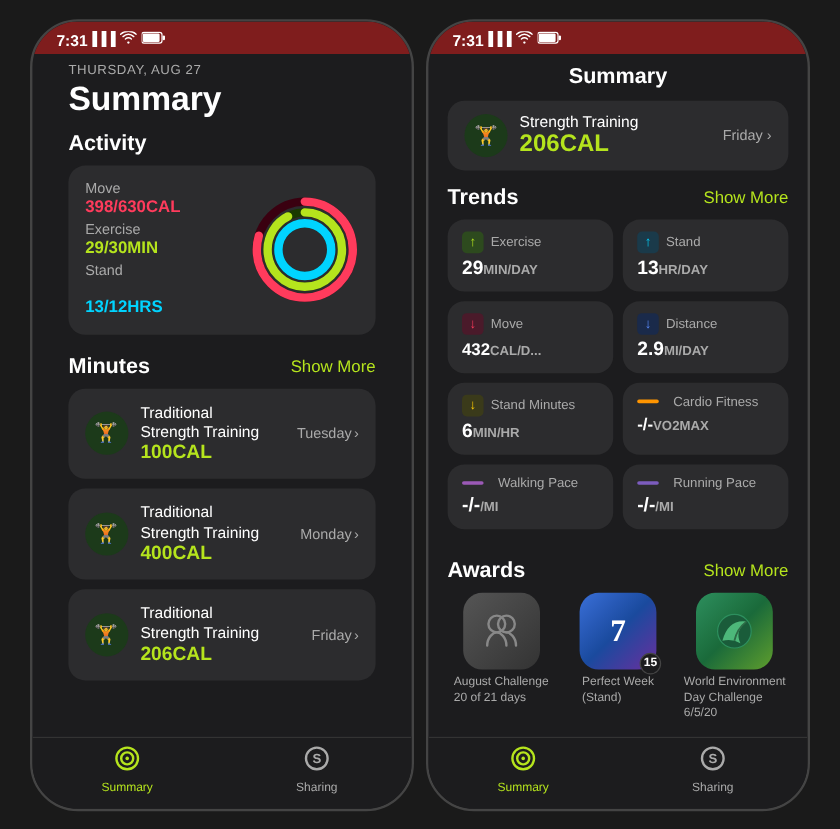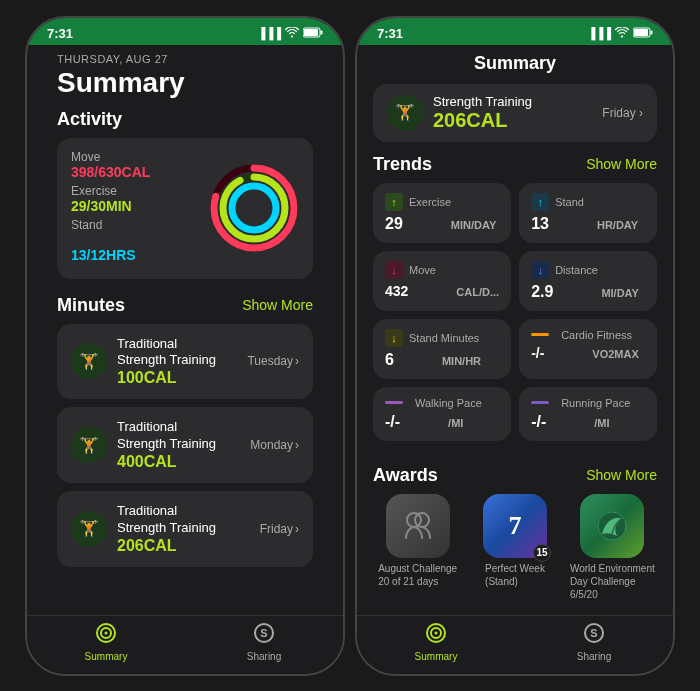--- a/index.html
+++ b/index.html
@@ -22,24 +22,23 @@
       border-radius: 40px;
       border: 2px solid #444;
       overflow: hidden;
       position: relative;
       display: flex;
       flex-direction: column;
     }
 
     .status-bar {
       display: flex;
-      justify-content: space-between;
       align-items: center;
       padding: 8px 20px 4px;
-      background: #15803d;
+      background: #7f1d1d;
       flex-shrink: 0;
     }
     .status-time {
       font-size: 13px;
       font-weight: 600;
       color: #fff;
     }
     .status-icons {
       display: flex;
       gap: 4px;
@@ -265,21 +264,21 @@
     .arrow-up-green { background: #2d4a1e; color: #b5e41d; }
     .arrow-up-cyan { background: #1a3a4a; color: #00d4ff; }
     .arrow-down-red { background: #4a1a2a; color: #ff3b5c; }
     .arrow-down-blue { background: #1a2a4a; color: #5b8cff; }
     .arrow-down-yellow { background: #3a3a1a; color: #ffcc00; }
     .trend-line-orange { display: inline-block; width: 18px; height: 3px; background: #ff9500; border-radius: 2px; margin-right: 6px; }
     .trend-line-purple { display: inline-block; width: 18px; height: 3px; background: #9b59b6; border-radius: 2px; margin-right: 6px; }
     .trend-line-purple2 { display: inline-block; width: 18px; height: 3px; background: #7c5cbe; border-radius: 2px; margin-right: 6px; }
     .trend-name { font-size: 11px; color: #aaa; }
     .trend-value { font-size: 16px; font-weight: 700; color: #fff; }
-    .trend-unit { font-size: 11px; color: #aaa; padding-left: 48px; }
+    .trend-unit { font-size: 11px; color: #aaa; }
 
     
     .awards-section { padding: 0 16px; margin-top: 24px; }
     .awards-grid {
       display: flex;
       gap: 8px;
       justify-content: space-around;
       margin-top: 8px;
     }
     .award-item {

